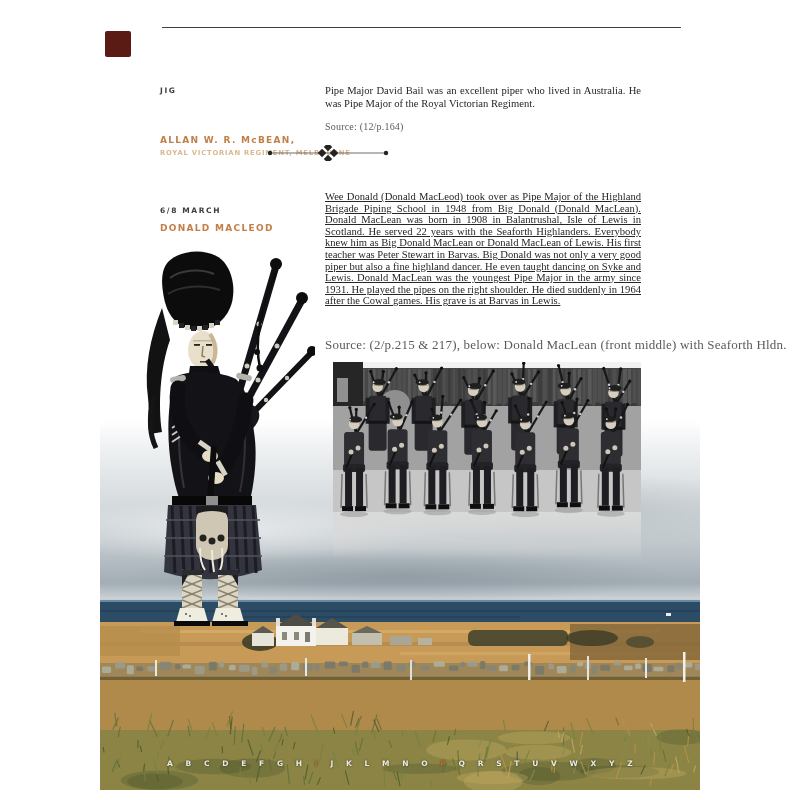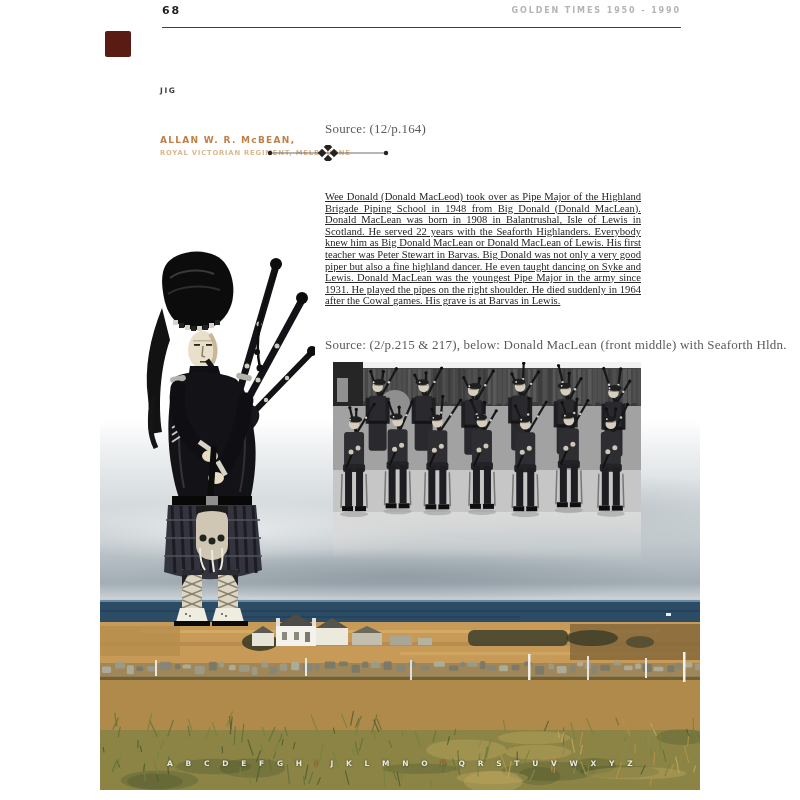--- a/index.html
+++ b/index.html
@@ -22,21 +22,21 @@
   .tune{font:700 7.5px "DejaVu Sans",sans-serif;letter-spacing:1.6px;color:#3c3c3c;margin-bottom:8px;}
   .composer{font:700 9px "DejaVu Sans",sans-serif;letter-spacing:1.3px;color:#c28049;
             margin-bottom:4px;white-space:nowrap;}
   .regiment{font:700 6.8px "DejaVu Sans",sans-serif;letter-spacing:.8px;color:#dab88f;white-space:nowrap;}
   
   .body-text{position:absolute;left:325px;width:316px;font-family:"Liberation Serif",serif;
              font-size:10.6px;color:#262626;text-align:justify;}
   #b1{top:84px;line-height:13px;}
   #b2{top:191px;line-height:11.6px;text-decoration:underline;}
   .source{position:absolute;left:325px;font-family:"Liberation Serif",serif;
-          font-size:13px;color:#5a5a5a;letter-spacing:.2px;white-space:nowrap;}
+          font-size:10px;color:#5a5a5a;letter-spacing:.2px;white-space:nowrap;}
   #s1{top:121px}
   #s2{top:337px;font-size:13px;}
   .divider{position:absolute;left:264px;top:145px;}
   
   .piper{position:absolute;left:110px;top:248px;width:205px;height:378px;z-index:3;}
   .landscape{position:absolute;left:100px;top:420px;width:600px;height:370px;z-index:1;
     background:
       radial-gradient(48% 12% at 22% 30%, rgba(255,255,255,.55), transparent 70%),
       radial-gradient(55% 14% at 78% 24%, rgba(150,160,170,.40), transparent 70%),
       radial-gradient(60% 10% at 50% 42%, rgba(120,132,142,.45), transparent 75%),
@@ -53,45 +53,46 @@
     color:rgba(248,248,244,.92);text-shadow:0 0 2px rgba(20,30,10,.8);}
   .alphabet .hl{color:rgba(190,118,46,.95);}
 </style>
 </head>
 <body>
 
 <div class="page">
 
   <div class="section-marker" style="background: rgb(90, 27, 21);"></div>
 
-  <div class="header">
-    <span class="page-num">68</span>
-    <span class="header-title">GOLDEN TIMES 1950 - 1990</span>
-  </div>
   <div class="header-rule"></div>
 
   <div class="sidecol" id="sc1">
     <div class="tune">JIG</div>
     <div class="composer" style="color: rgb(194, 128, 73); margin-top: 40px;">ALLAN W. R. McBEAN,</div>
     <div class="regiment" style="color: rgb(218, 184, 143);">ROYAL VICTORIAN REGIMENT, MELBOURNE</div>
   </div>
+  <div class="body-text" id="b1">Pipe Major David Bail was an excellent piper who lived in Australia. He was Pipe Major of the Royal Victorian Regiment.</div>
   <div class="source" id="s1">Source: (12/p.164)</div>
 
   <div class="divider">
     <svg width="128" height="16" viewBox="0 0 128 16">
       <line x1="6" y1="8" x2="122" y2="8" stroke="#6e6e6e" stroke-width="1.1"></line>
       <circle cx="6" cy="8" r="2.2" fill="#232323"></circle>
       <circle cx="122" cy="8" r="2.2" fill="#232323"></circle>
       <rect x="61" y="-1" width="6" height="6" fill="#232323" transform="rotate(45 64 2)"></rect>
       <rect x="55" y="5" width="6" height="6" fill="#232323" transform="rotate(45 58 8)"></rect>
       <rect x="67" y="5" width="6" height="6" fill="#232323" transform="rotate(45 70 8)"></rect>
       <rect x="61" y="11" width="6" height="6" fill="#232323" transform="rotate(45 64 14)"></rect>
     </svg>
   </div>
 
+  <div class="sidecol" id="sc2">
+    <div class="tune">6/8 MARCH</div>
+    <div class="composer" style="color: rgb(194, 128, 73);">DONALD MACLEOD</div>
+  </div>
   <div class="body-text" id="b2">Wee Donald (Donald MacLeod) took over as Pipe Major of the Highland Brigade Piping School in 1948 from Big Donald (Donald MacLean). Donald MacLean was born in 1908 in Balantrushal, Isle of Lewis in Scotland. He served 22 years with the Seaforth Highlanders. Everybody knew him as Big Donald MacLean or Donald MacLean of Lewis. His first teacher was Peter Stewart in Barvas. Big Donald was not only a very good piper but also a fine highland dancer. He even taught dancing on Syke and Lewis. Donald MacLean was the youngest Pipe Major in the army since 1931. He played the pipes on the right shoulder. He died suddenly in 1964 after the Cowal games. His grave is at Barvas in Lewis.</div>
   <div class="source" id="s2">Source:  (2/p.215 &amp; 217), below: Donald MacLean (front middle) with Seaforth Hldn.</div>
 
   <div class="landscape">
     <svg viewBox="0 0 600 370" preserveAspectRatio="none">
 
       <rect x="0" y="180" width="600" height="23" fill="#2c4c66"></rect>
       <rect x="0" y="180" width="600" height="2" fill="#7e99ae" opacity=".8"></rect>
       <rect x="0" y="190" width="600" height="2" fill="#1d374f" opacity=".5"></rect>
       <rect x="120" y="196" width="300" height="2" fill="#1d374f" opacity=".4"></rect>

